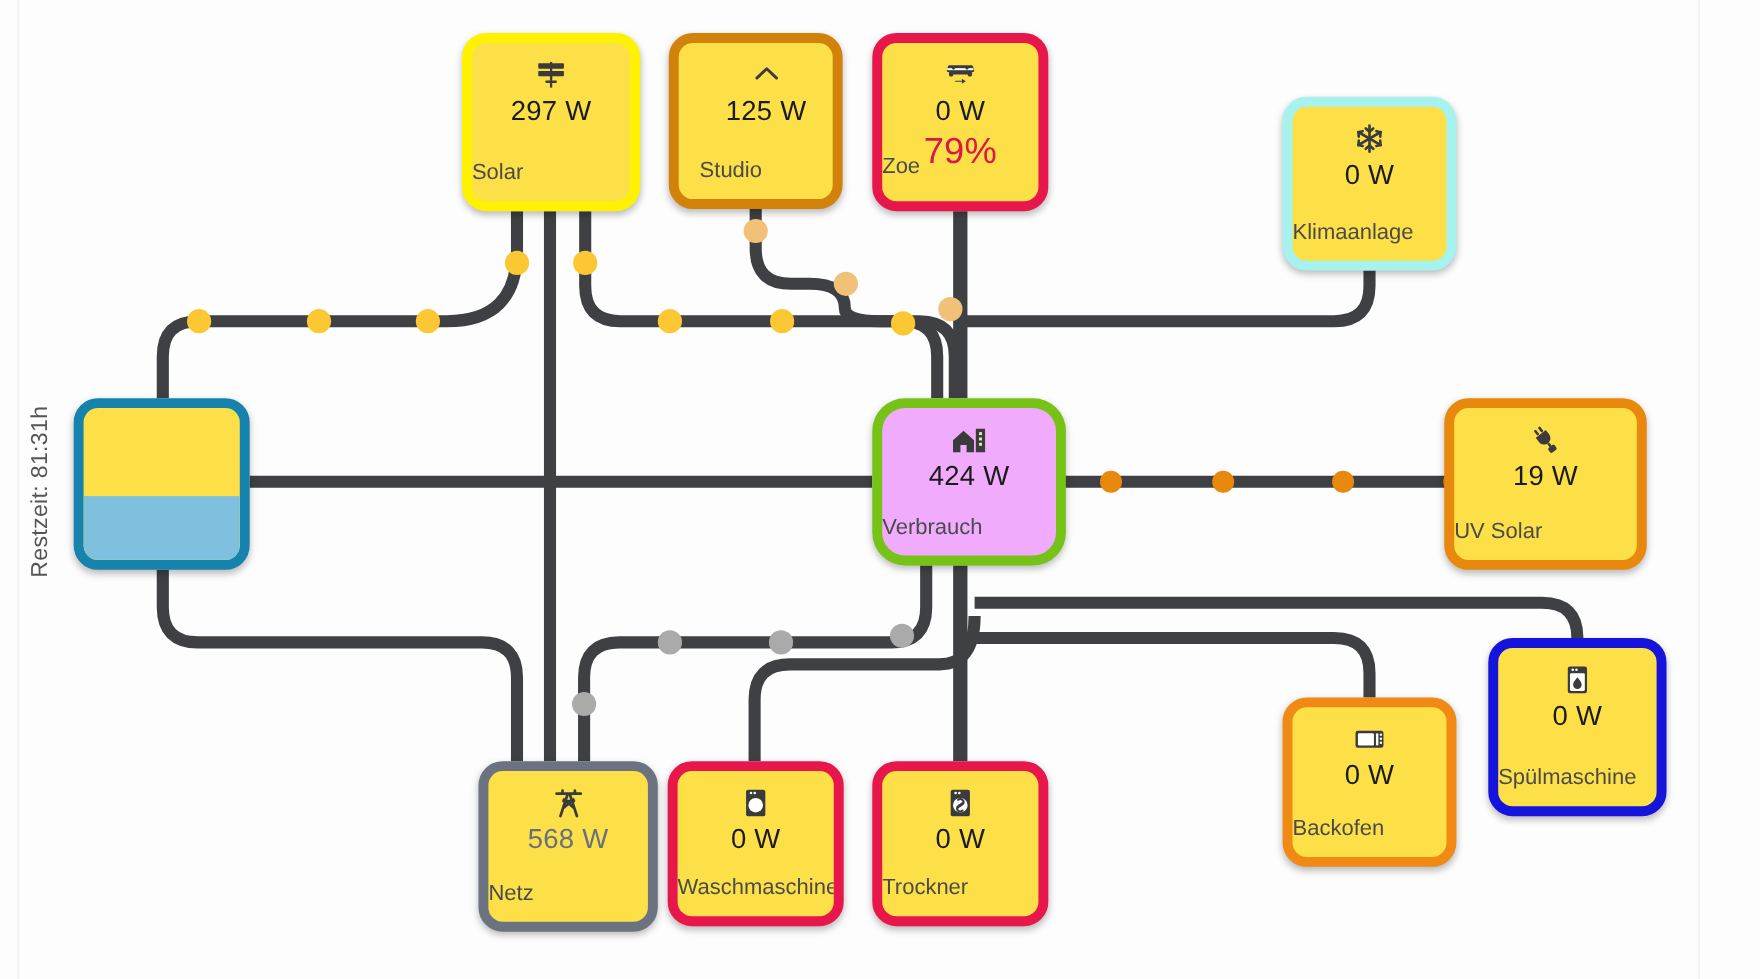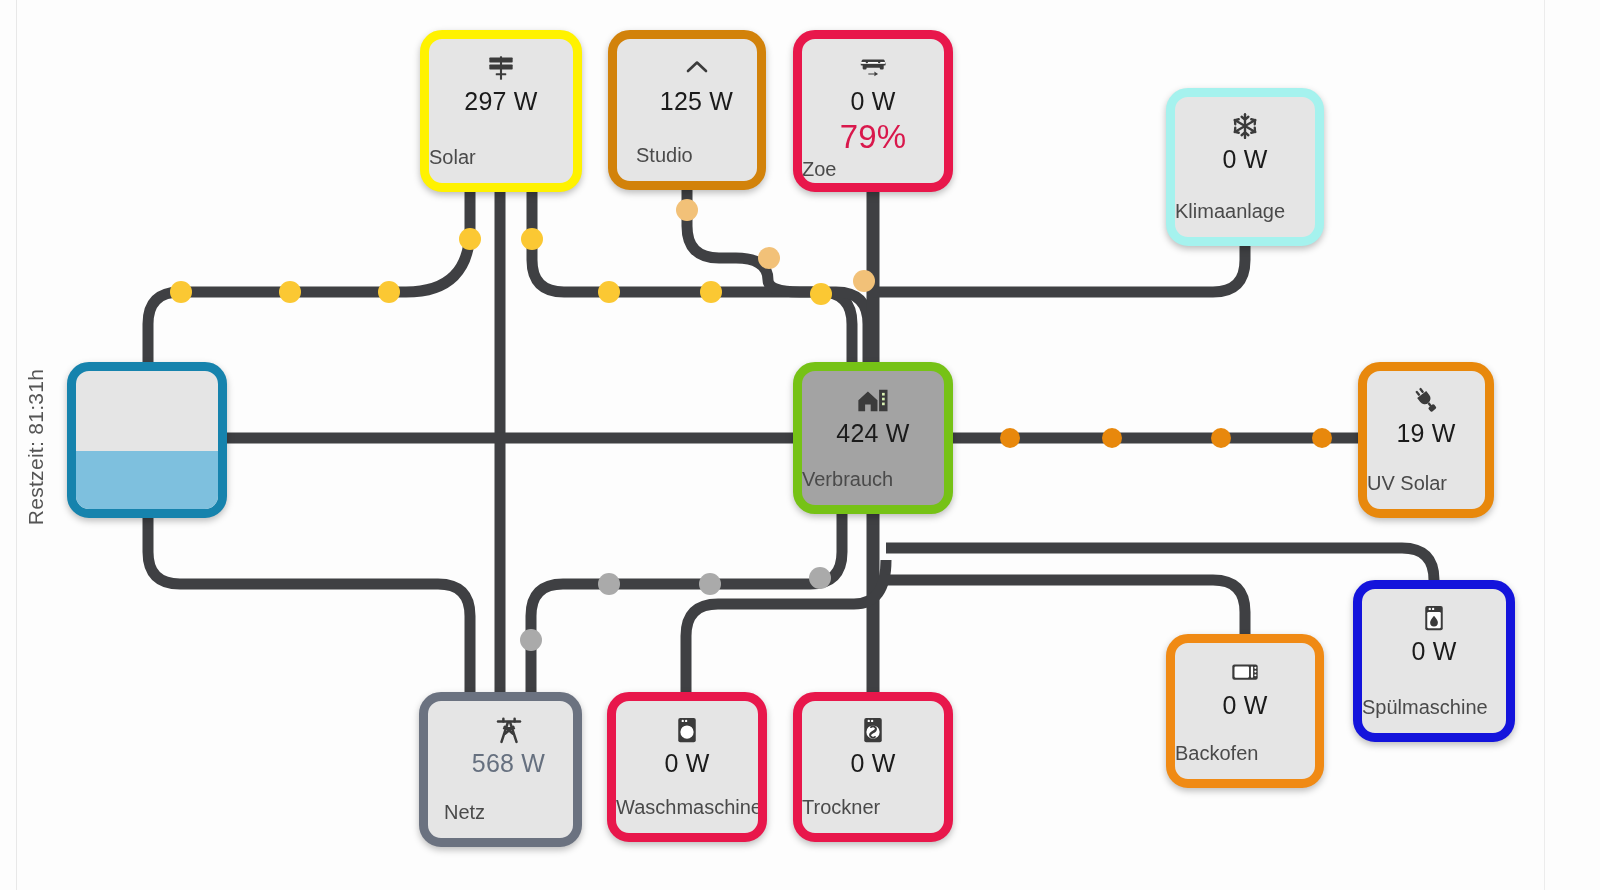--- a/index.html
+++ b/index.html
@@ -36,21 +36,21 @@
   }
   svg#flow {
     position: absolute;
     left: 0; top: 0;
     width: 1600px;
     height: 890px;
   }
   .node {
     position: absolute;
     box-sizing: border-box;
-    background: #e5e5e5;
+    background: #fde047;
     border-style: solid;
     border-radius: 22px;
     box-shadow: 0 3px 7px rgba(0,0,0,0.26);
     overflow: hidden;
     display: flex;
     flex-direction: column;
     align-items: center;
   }
   .node .fill {
     position: absolute;
@@ -87,21 +87,21 @@
     letter-spacing: 0.2px;
   }
   .node .nlabel {
     position: absolute;
     left: 0; right: 0;
     bottom: 14px;
     text-align: left;
     font-size: 20px;
     color: #4a4a4a;
   }
-  .node.has-sub .nlabel { bottom: 2px; }
+  .node.has-sub .nlabel { bottom: 20px; }
 
   .restzeit {
     position: absolute;
     left: 22px;
     top: 352px;
     width: 28px;
     height: 190px;
     display: flex;
     align-items: center;
     justify-content: center;
@@ -245,36 +245,36 @@
               <path d="M7.0 17.4 L4.0 16.6 L4.2 13.4"></path>
             </svg>
           </div>
           <div class="nval" style="color:#1b1b1b">0 W</div>
           <div class="nlabel">Klimaanlage</div>
         </div>
       </div>
       <div class="node has-sub" style="left: 67px; top: 362px; width: 160px; height: 156px; border-width: 9px; border-color: rgb(22, 131, 173);">
         <div class="fill" style="height:42%;background:#7EC0DE"></div>
       </div>
-      <div class="node" style="left: 793px; top: 362px; width: 160px; height: 152px; border-width: 9px; border-color: rgb(118, 194, 22); background: #a3a3a3;">
+      <div class="node" style="left: 793px; top: 362px; width: 176px; height: 152px; border-width: 9px; border-color: rgb(118, 194, 22); background: #f0abfc; border-radius: 30px;">
         <div class="inner">
           <div class="nicon">
             <svg width="34" height="28" viewBox="0 0 26 22" fill="currentColor">
               <path d="M1.5 11.2 L9.0 4.4 L16.5 11.2 v8.6 h-5.3 v-5.3 h-4.4 v5.3 h-5.3 z"></path>
               <path d="M17.8 3.0 h6.6 v16.8 h-6.6 z"></path>
               <rect x="20.1" y="5.4" width="2.1" height="2.1" fill="#D9F2B3"></rect>
               <rect x="20.1" y="9.2" width="2.1" height="2.1" fill="#D9F2B3"></rect>
               <rect x="20.1" y="13.0" width="2.1" height="2.1" fill="#D9F2B3"></rect>
             </svg>
           </div>
           <div class="nval" style="color:#1b1b1b">424 W</div>
           <div class="nlabel">Verbrauch</div>
         </div>
       </div>
-      <div class="node" style="left: 1358px; top: 362px; width: 136px; height: 156px; border-width: 9px; border-color: rgb(232, 136, 12);">
+      <div class="node" style="left: 1313px; top: 362px; width: 184px; height: 156px; border-width: 9px; border-color: rgb(232, 136, 12);">
         <div class="inner">
           <div class="nicon">
             <svg width="32" height="30" viewBox="0 0 24 24" fill="currentColor">
               <g transform="rotate(-38 12 12)">
                 <rect x="9.2" y="1.6" width="1.9" height="4.4" rx="0.7"></rect>
                 <rect x="13.0" y="1.6" width="1.9" height="4.4" rx="0.7"></rect>
                 <path d="M7.4 6.4 h9.2 v4.0 a4.6 4.6 0 0 1 -4.6 4.6 a4.6 4.6 0 0 1 -4.6 -4.6 z"></path>
                 <rect x="11.1" y="15.1" width="1.9" height="3.4"></rect>
                 <rect x="9.2" y="18.0" width="5.7" height="4.3" rx="1.2"></rect>
               </g>
@@ -308,21 +308,21 @@
               <rect x="18.1" y="5.3" width="1.9" height="9.6" rx="0.8" fill="#fff"></rect>
               <circle cx="22.0" cy="6.4" r="0.95" fill="#fff"></circle>
               <circle cx="22.0" cy="9.6" r="0.95" fill="#fff"></circle>
               <circle cx="22.0" cy="12.8" r="0.95" fill="#fff"></circle>
             </svg>
           </div>
           <div class="nval" style="color:#1b1b1b">0 W</div>
           <div class="nlabel">Backofen</div>
         </div>
       </div>
-      <div class="node" style="left: 419px; top: 692px; width: 163px; height: 155px; border-width: 9px; border-color: rgb(107, 114, 128); padding-left: 16px;">
+      <div class="node" style="left: 435px; top: 692px; width: 163px; height: 155px; border-width: 9px; border-color: rgb(107, 114, 128);">
         <div class="inner">
           <div class="nicon">
             <svg width="32" height="30" viewBox="0 0 24 24" fill="none" stroke="currentColor" stroke-width="2.0" stroke-linecap="round">
               <line x1="3.2" y1="5.2" x2="20.8" y2="5.2"></line>
               <path d="M7.5 3.0 v2.2 M16.5 3.0 v2.2"></path>
               <path d="M6.0 21.5 L11.2 5.6 M18.0 21.5 L12.8 5.6"></path>
               <line x1="8.2" y1="10.6" x2="15.8" y2="10.6"></line>
               <path d="M8.6 9.4 L15.2 15.0 M15.4 9.4 L8.8 15.0"></path>
             </svg>
           </div>

